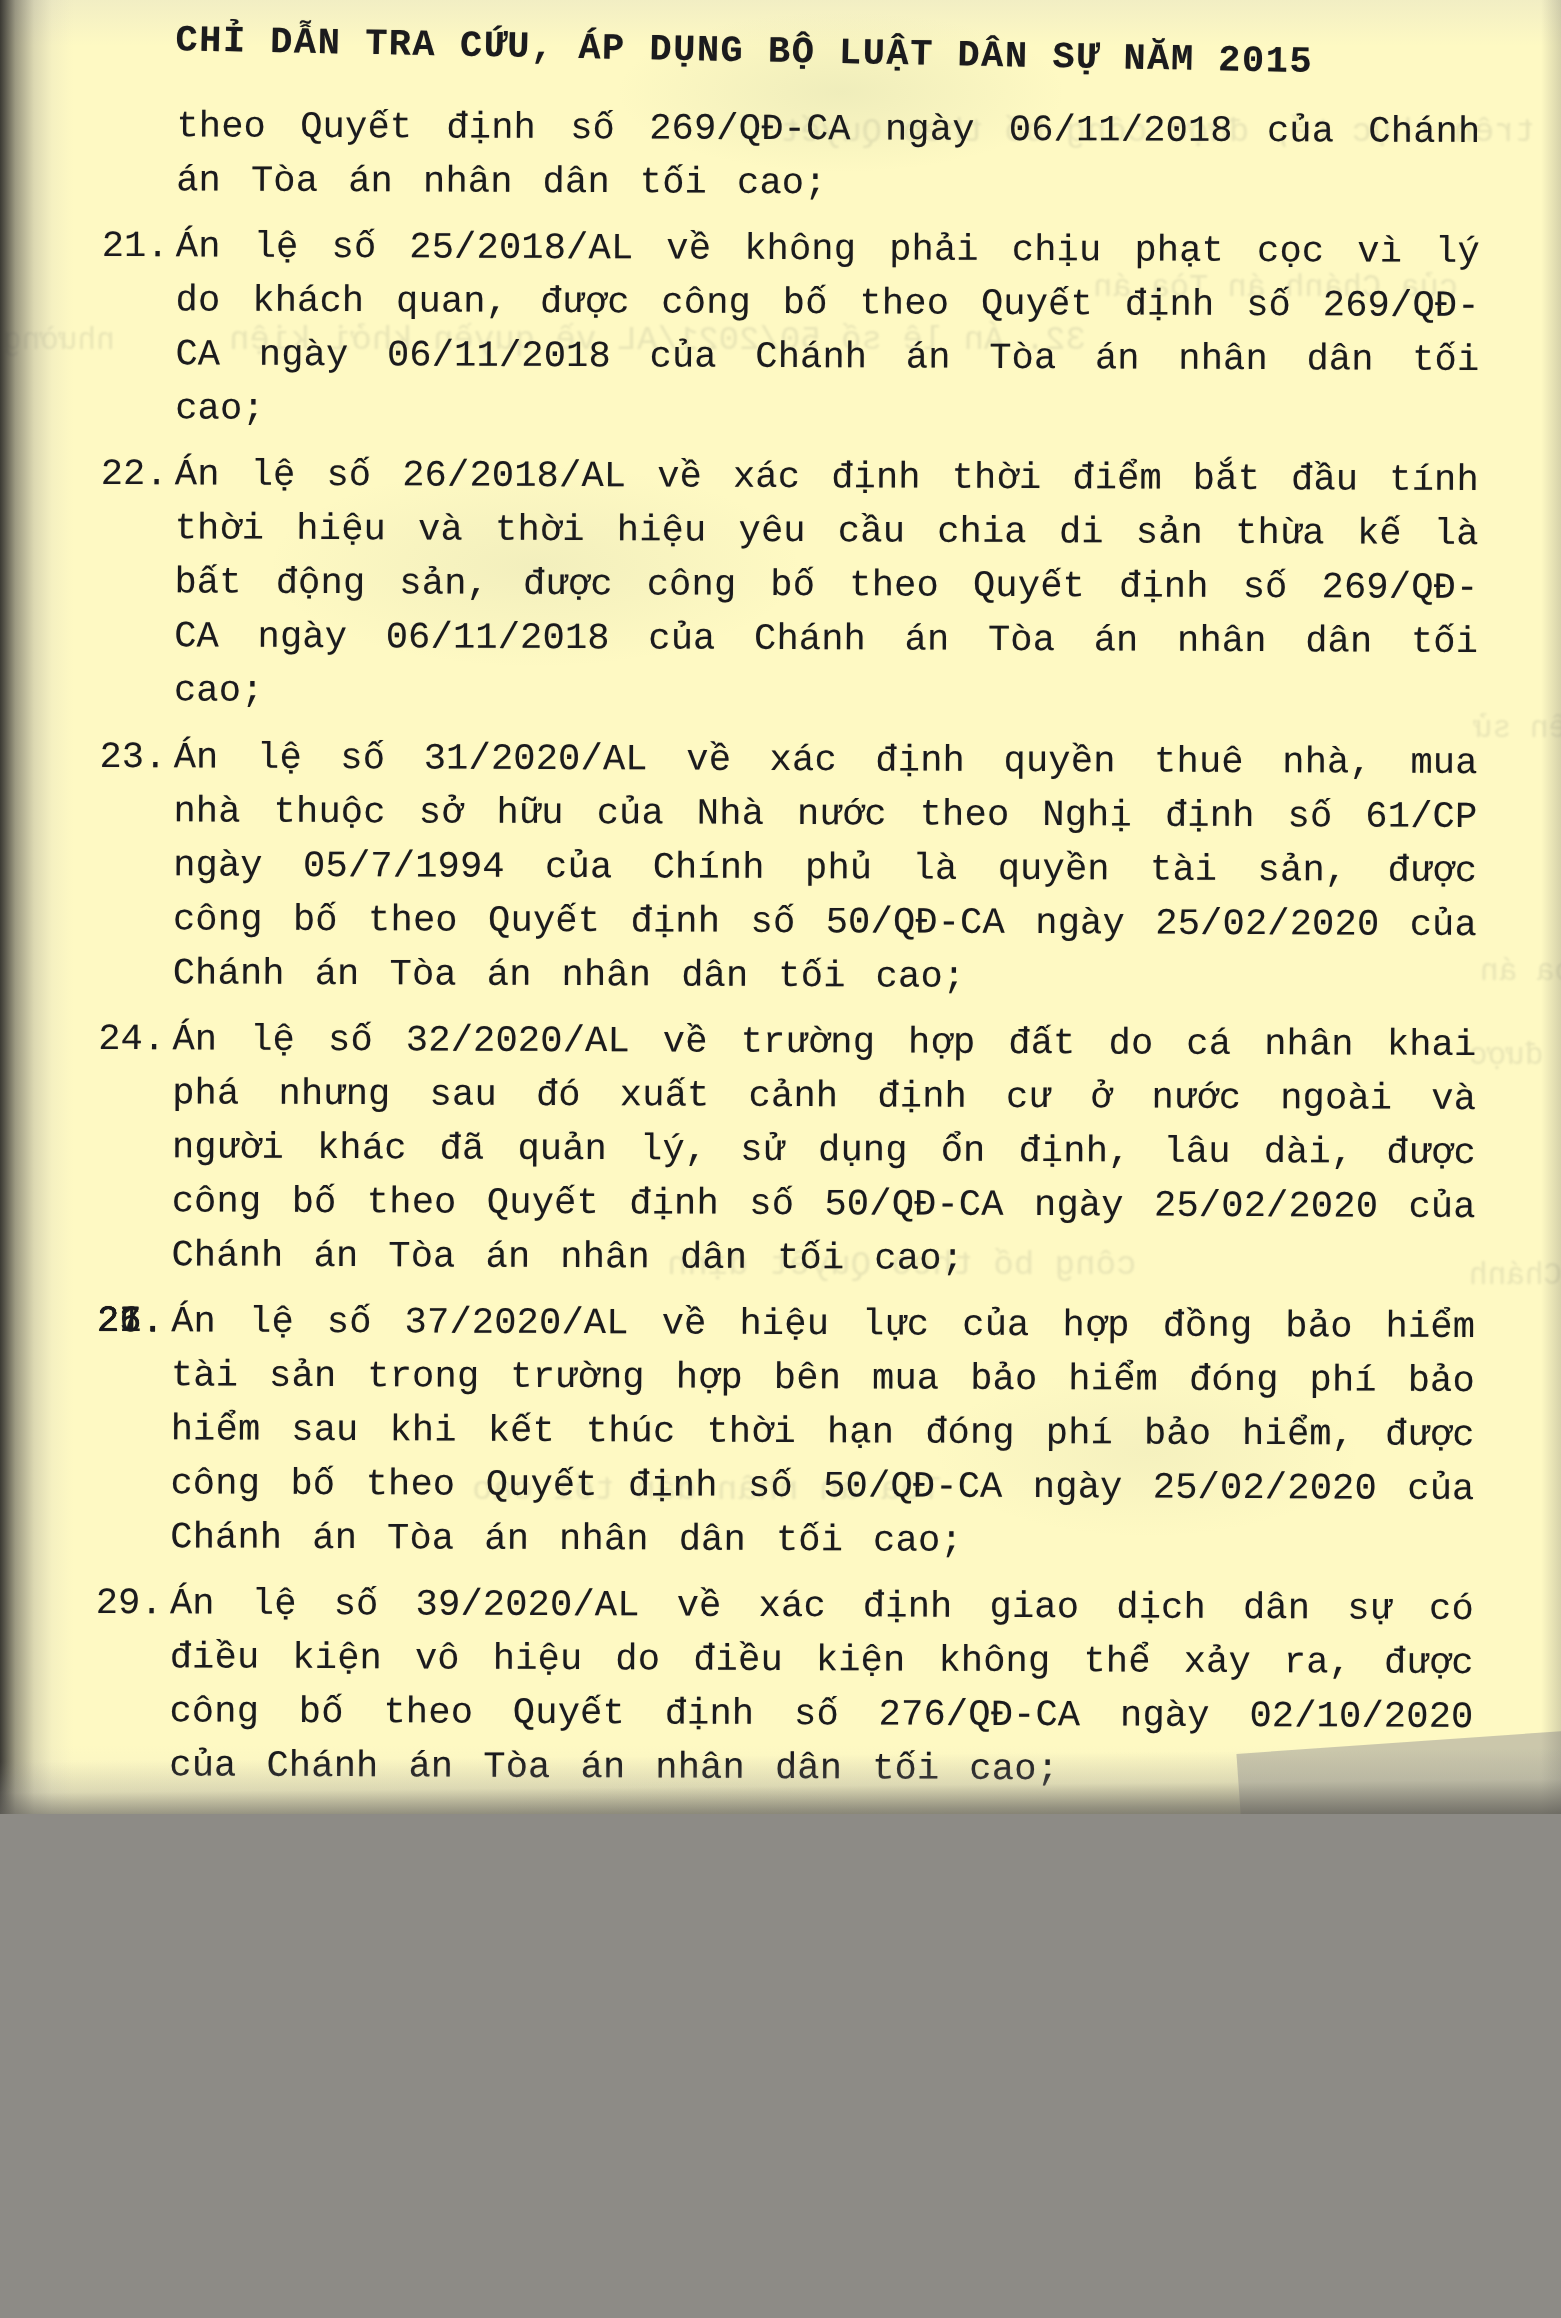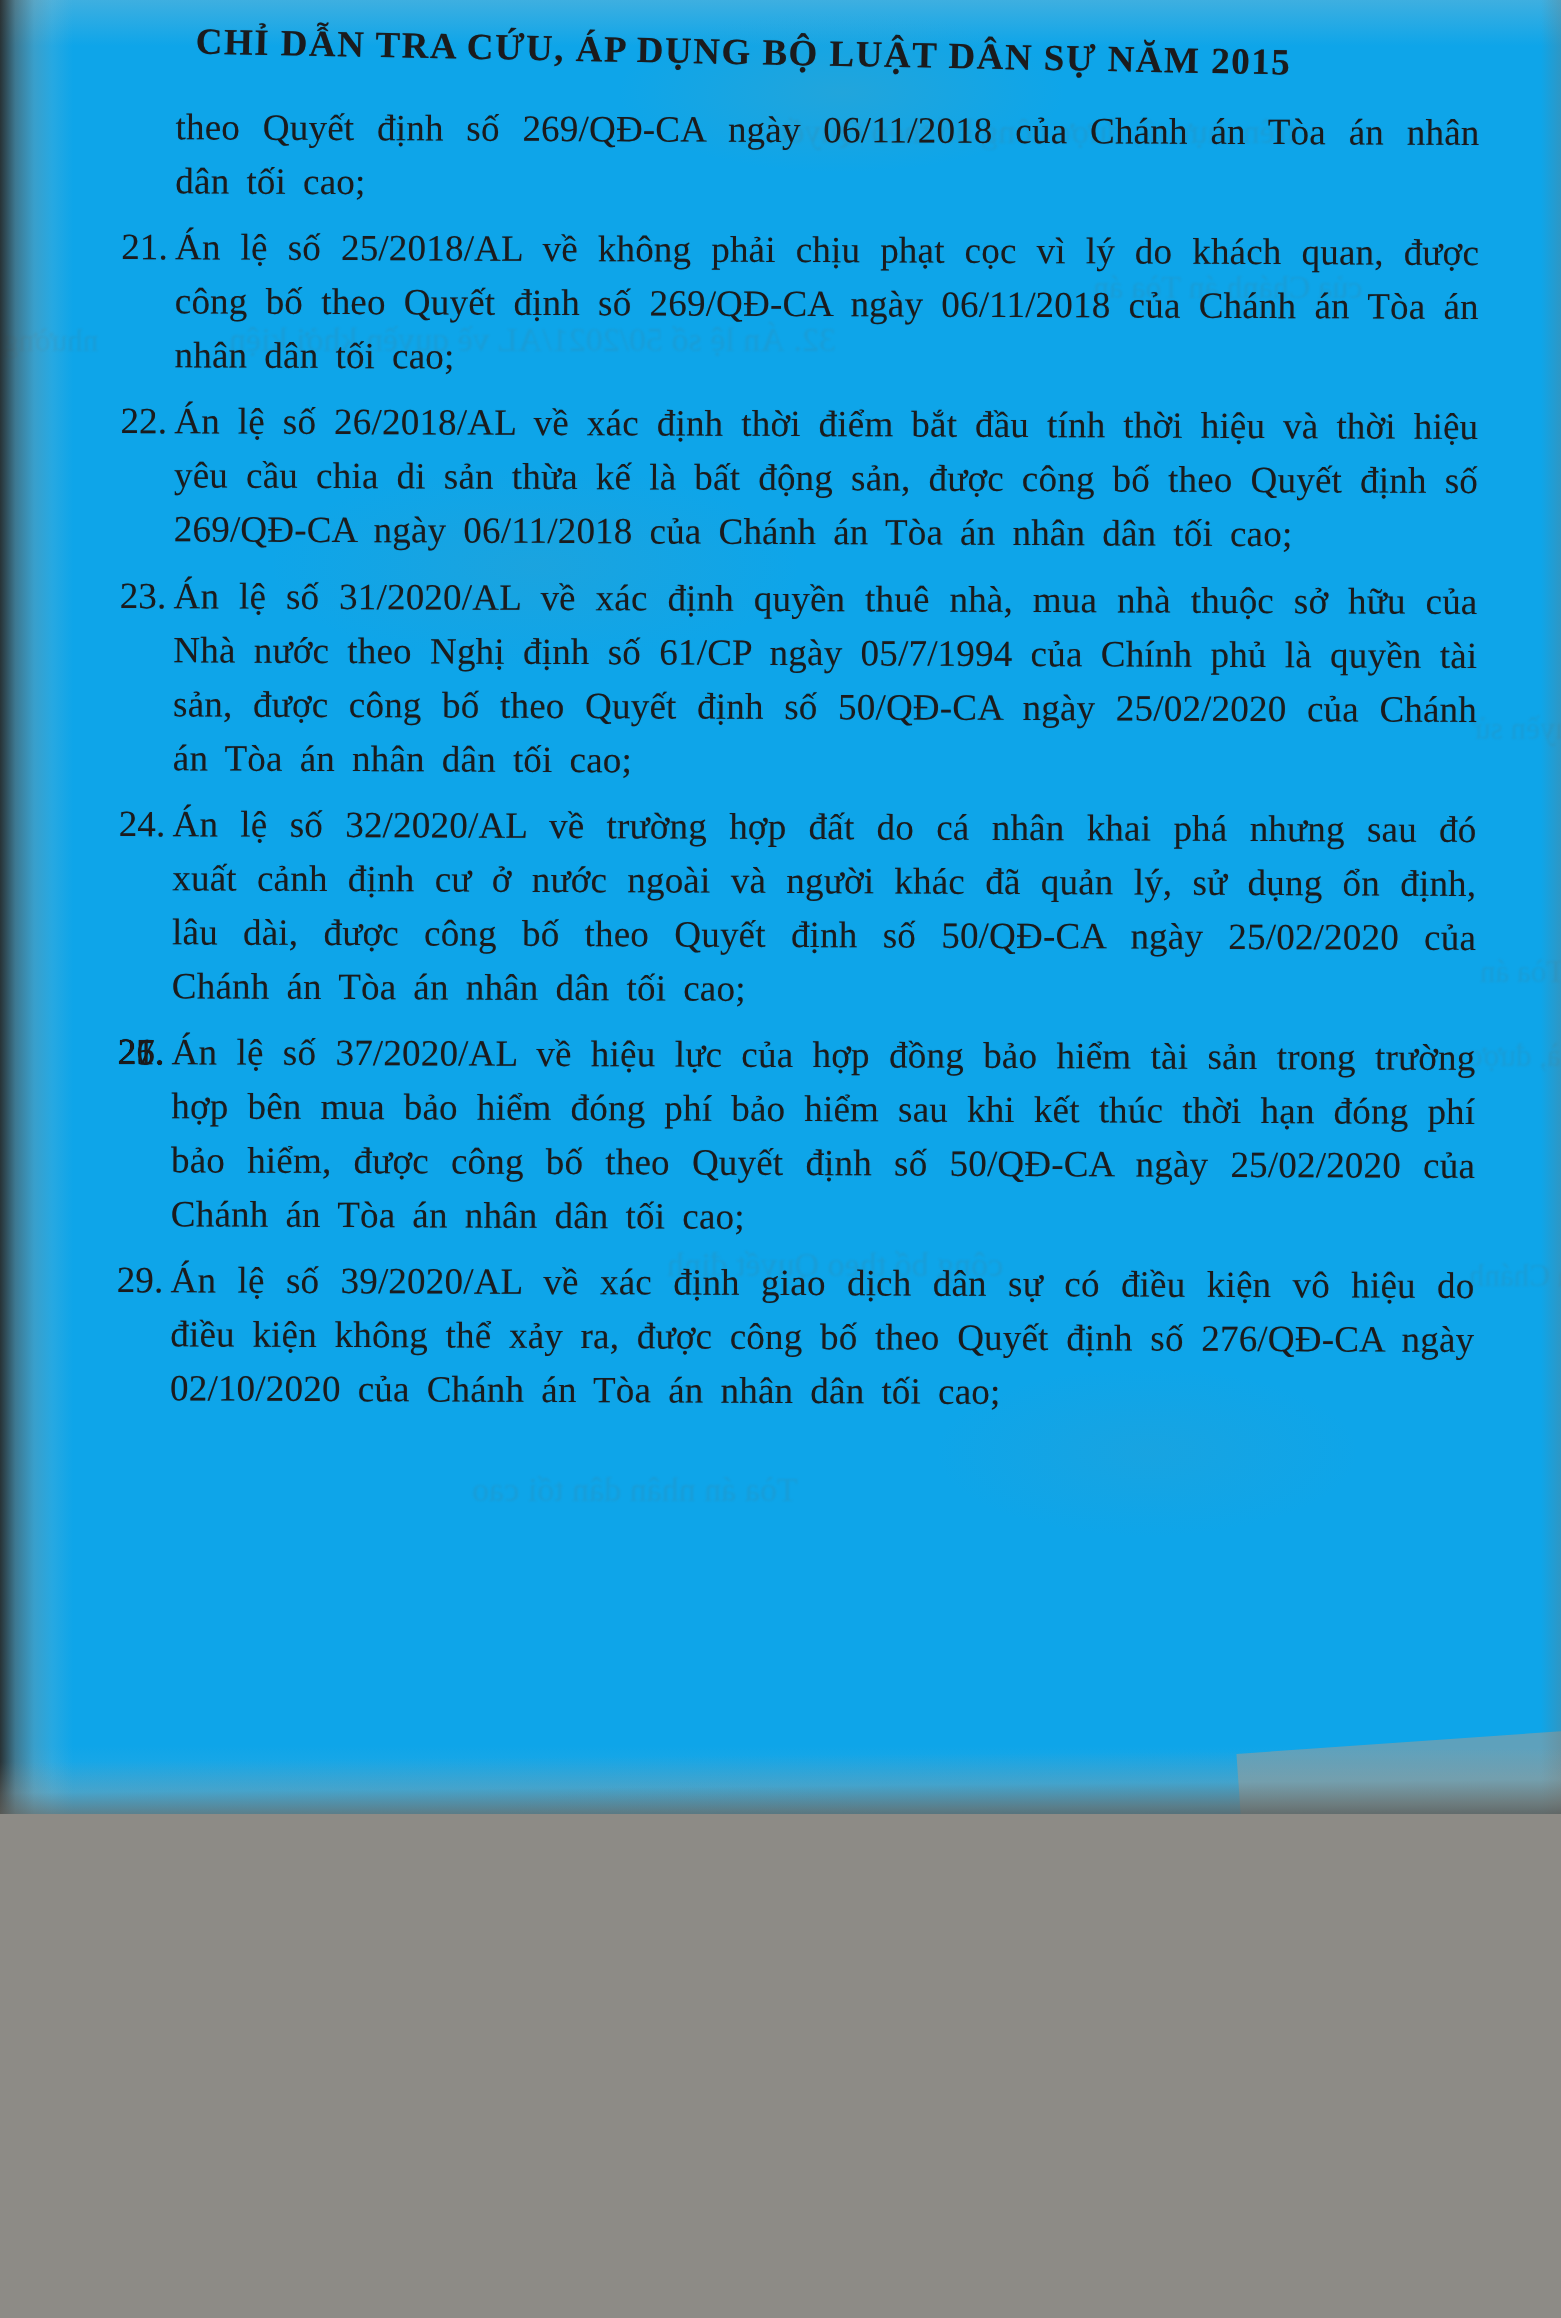--- a/index.html
+++ b/index.html
@@ -4,23 +4,23 @@
 <style>
   html, body {
     margin: 0;
     padding: 0;
     background: #8d8b86;
   }
   .page {
     position: relative;
     width: 1561px;
     height: 1814px;
-    background: #0ea5e9;
+    background: #fef9c3;
     overflow: hidden;
-    font-family: Liberation Serif, serif;
+    font-family: Liberation Mono, monospace;
     color: #1b1b1d;
   }
   
   .page::before {
     content: "";
     position: absolute;
     inset: 0;
     pointer-events: none;
     background:
       radial-gradient(321px 115px at 841px 92px, rgba(150,165,140,0.14), transparent 70%),

